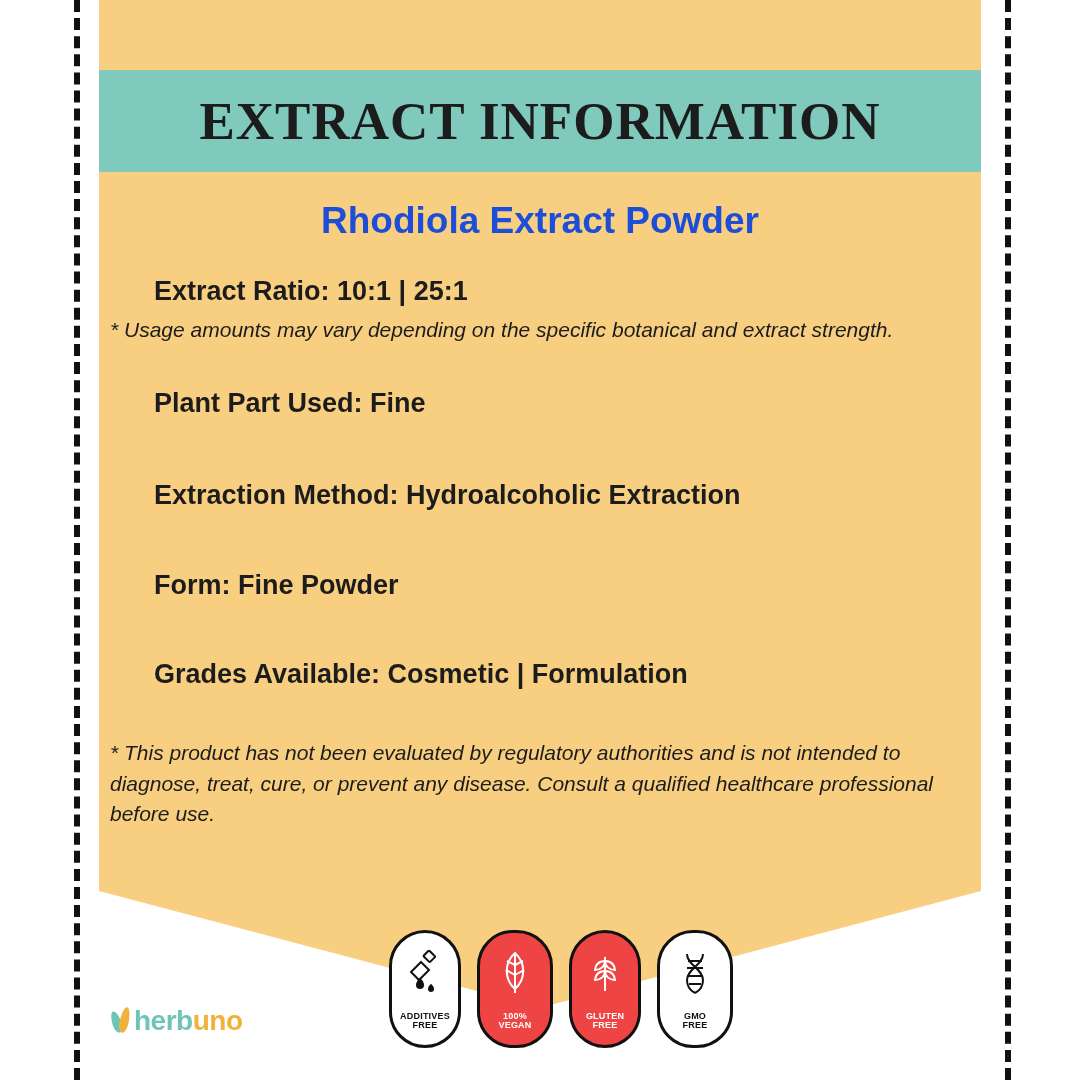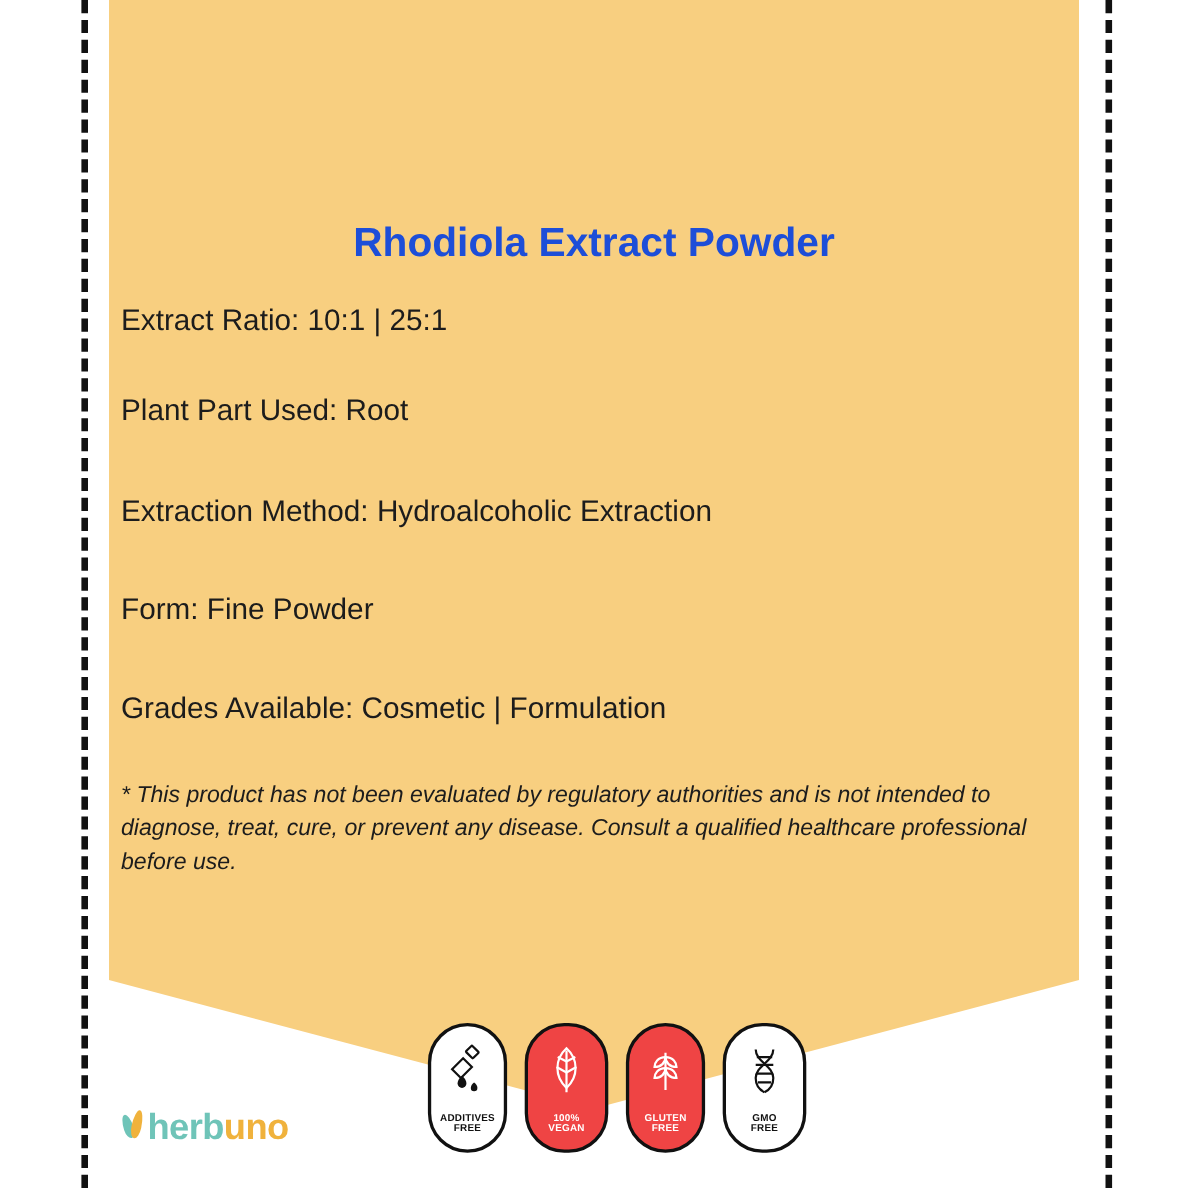--- a/index.html
+++ b/index.html
@@ -81,22 +81,22 @@
     top: 275px;
     width: 860px;
     color: #1c1c1c;
   }
 
   .field {
     font-size: 27px;
     line-height: 1.25;
     margin: 0 0 6px 0;
   }
-  .field .label { font-weight: normal; }
-  .field .value { font-weight: normal; }
+  .field .label { font-weight: bold; margin-left: 44px; }
+  .field .value { font-weight: bold; }
 
   .note {
     font-size: 21px;
     font-style: italic;
     line-height: 1.45;
     margin: 2px 0 0 0;
     color: #1c1c1c;
   }
 
   .sp-1 { height: 42px; }
@@ -104,22 +104,22 @@
   .sp-3 { height: 50px; }
   .sp-4 { height: 50px; }
   .sp-5 { height: 38px; }
 
   
   .logo {
     position: absolute;
     left: 110px;
     top: 1005px;
     display: flex;
-    align-items: center;
-    font-size: 33px;
+    align-items: flex-start;
+    font-size: 28px;
     font-weight: bold;
     letter-spacing: -0.5px;
   }
   .logo .mark {
     position: relative;
     width: 22px;
     height: 34px;
     margin-right: 2px;
   }
   .logo .mark .leaf-a {
@@ -197,33 +197,37 @@
 </head>
 <body>
 
 <div class="page">
 
   <div class="dash-rule left"></div>
   <div class="dash-rule right"></div>
 
   <div class="banner"></div>
 
+  <div class="teal-bar">
+    <h1>EXTRACT INFORMATION</h1>
+  </div>
 
   <div class="product-title">Rhodiola Extract Powder</div>
 
   <div class="content">
 
     <p class="field">
       <span class="label">Extract Ratio: </span><span class="value">10:1 | 25:1</span>
     </p>
+    <p class="note">* Usage amounts may vary depending on the specific botanical and extract strength.</p>
 
     <div class="sp-1"></div>
 
     <p class="field">
-      <span class="label">Plant Part Used: </span><span class="value">Root</span>
+      <span class="label">Plant Part Used: </span><span class="value">Fine</span>
     </p>
 
     <div class="sp-2"></div>
 
     <p class="field">
       <span class="label">Extraction Method: </span><span class="value">Hydroalcoholic Extraction</span>
     </p>
 
     <div class="sp-3"></div>
 

